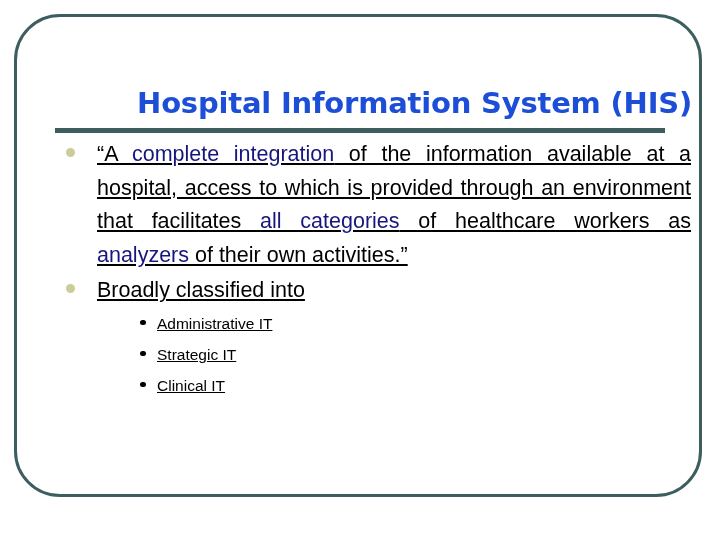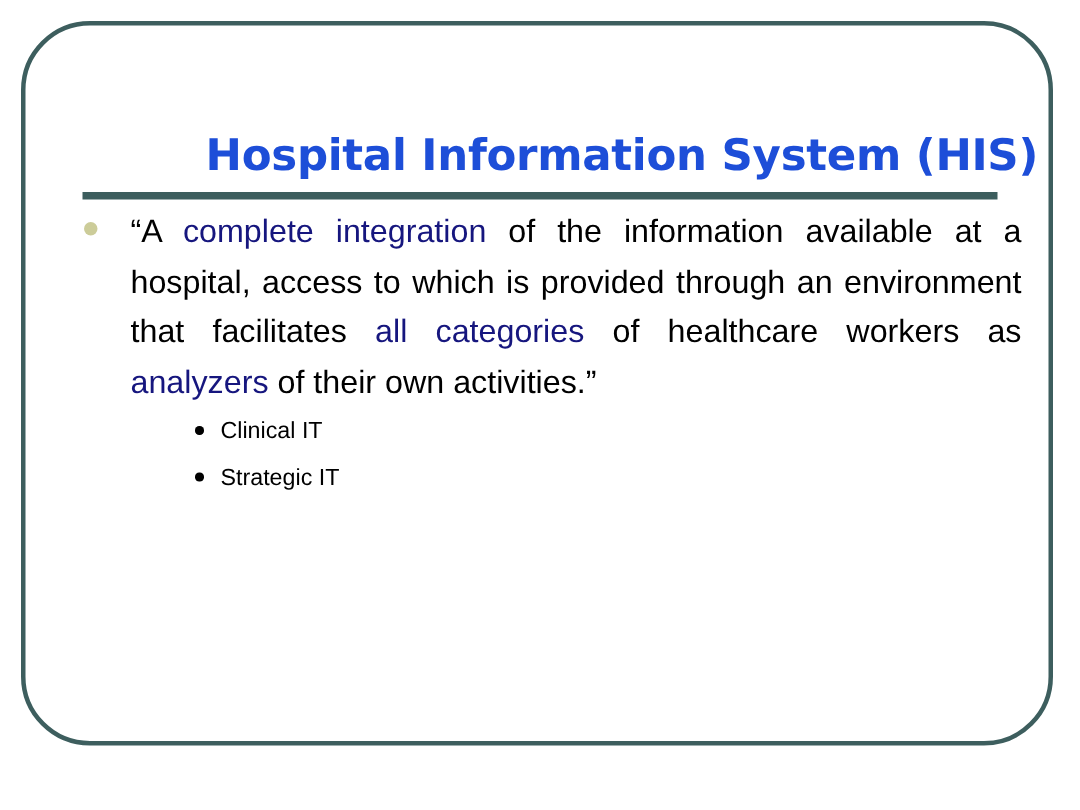--- a/index.html
+++ b/index.html
@@ -53,23 +53,24 @@
     position: absolute;
     left: 55px;
     top: 128px;
     width: 610px;
     height: 5px;
     background: #3d5e5e;
   }
 
   .content {
     position: absolute;
-    left: 49px;
+    left: 59px;
     top: 138px;
     width: 632px;
+    text-decoration: underline;
   }
 
   .bullet-row {
     position: relative;
     padding-left: 38px;
   }
 
   .bullet-row .bullet-dot {
     position: absolute;
     left: 7px;
@@ -137,27 +138,35 @@
 
   <div class="title-rule"></div>
 
   <div class="content">
 
     <div class="bullet-row">
       <span class="bullet-dot"></span>
       <div class="bullet-text"><span>“A </span><span class="hl">complete integration</span><span> of the information available at a hospital, access to which is provided through an environment that facilitates </span><span class="hl">all categories</span><span> of healthcare workers as </span><span class="hl">analyzers</span><span> of their own activities.”</span></div>
     </div>
 
+    <div class="bullet-row row-broadly">
+      <span class="bullet-dot"></span>
+      <div class="bullet-text nojustify">Broadly classified into</div>
+    </div>
 
     <ul class="sub-list sub-wrap">
       <li class="sub-item">
         <span class="sub-dot"></span>
-        <span>Clinical IT</span>
+        <span>Administrative IT</span>
       </li>
       <li class="sub-item">
         <span class="sub-dot"></span>
         <span>Strategic IT</span>
+      </li>
+      <li class="sub-item">
+        <span class="sub-dot"></span>
+        <span>Clinical IT</span>
       </li>
     </ul>
 
 
   </div>
 </div>
 
 </body></html>

